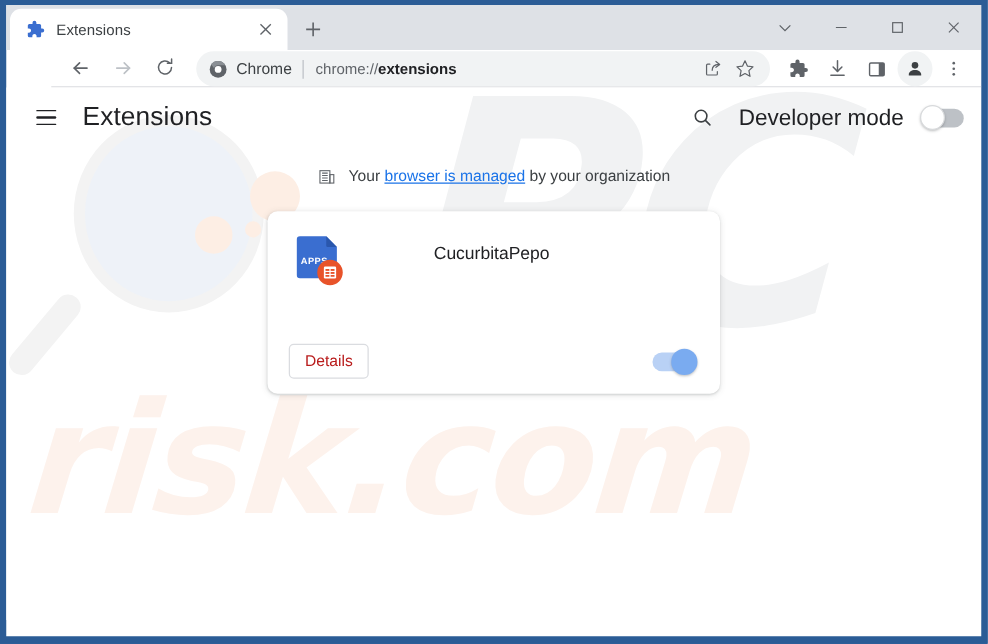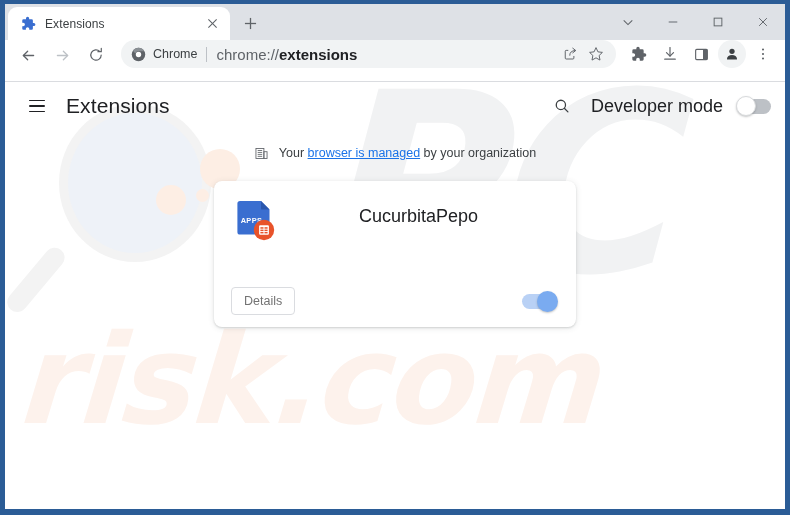--- a/index.html
+++ b/index.html
@@ -93,26 +93,27 @@
   }
   .caption-btn {
     width: 45px; height: 36px;
     display: flex; align-items: center; justify-content: center;
     color: #5f6368;
   }
 
   
   #toolbar {
     position: relative;
-    height: 42px;
+    height: 30px;
     background: #ffffff;
     display: flex;
-    align-items: flex-start;
+    align-items: flex-end;
     padding: 0 8px 0 6px;
     border-bottom: 1px solid #dadce0;
+    margin-left: 36px;
   }
 
   .nav-btn {
     width: 30px; height: 30px;
     margin: 0 2px;
     display: flex; align-items: center; justify-content: center;
     border-radius: 50%;
     color: #5f6368;
     flex: 0 0 auto;
   }
@@ -141,21 +142,21 @@
     margin-left: 7px;
   }
   #omnibox-divider {
     width: 1px;
     height: 15px;
     background: #bdc1c6;
     margin: 0 9px;
     flex: 0 0 1px;
   }
   #omnibox-url {
-    font-size: 15px;
+    font-size: 12px;
     color: #5f6368;
     white-space: nowrap;
   }
   #omnibox-url b { color: #202124; font-weight: bold; }
 
   #omnibox-actions {
     margin-left: auto;
     display: flex;
     align-items: center;
     flex: 0 0 auto;
@@ -352,41 +353,41 @@
     align-items: flex-start;
     padding: 18px 0 0 23px;
     gap: 48px;
   }
   #ext-icon-wrap {
     position: relative;
     width: 38px; height: 42px;
     flex: 0 0 38px;
   }
   #ext-name {
-    font-size: 18px;
+    font-size: 14px;
     color: #202124;
-    margin-left: 36px;
+    margin-left: 24px;
     margin-top: 7px;
     white-space: nowrap;
   }
   #ext-card-bottom {
     position: absolute;
     left: 0; right: 0; bottom: 0;
     height: 52px;
     display: flex;
     align-items: center;
     padding: 0 20px 0 8px;
   }
   #details-button {
     min-width: 62px;
     height: 28px;
     border: 1px solid #dadce0;
     border-radius: 4px;
     background: #ffffff;
-    color: #737373;
+    color: #b91c1c;
     font-size: 12.5px;
     font-family: "Liberation Sans", sans-serif;
     display: flex;
     align-items: center;
     justify-content: center;
     padding: 0 12px;
     margin-left: 9px;
   }
   
   #ext-toggle {

